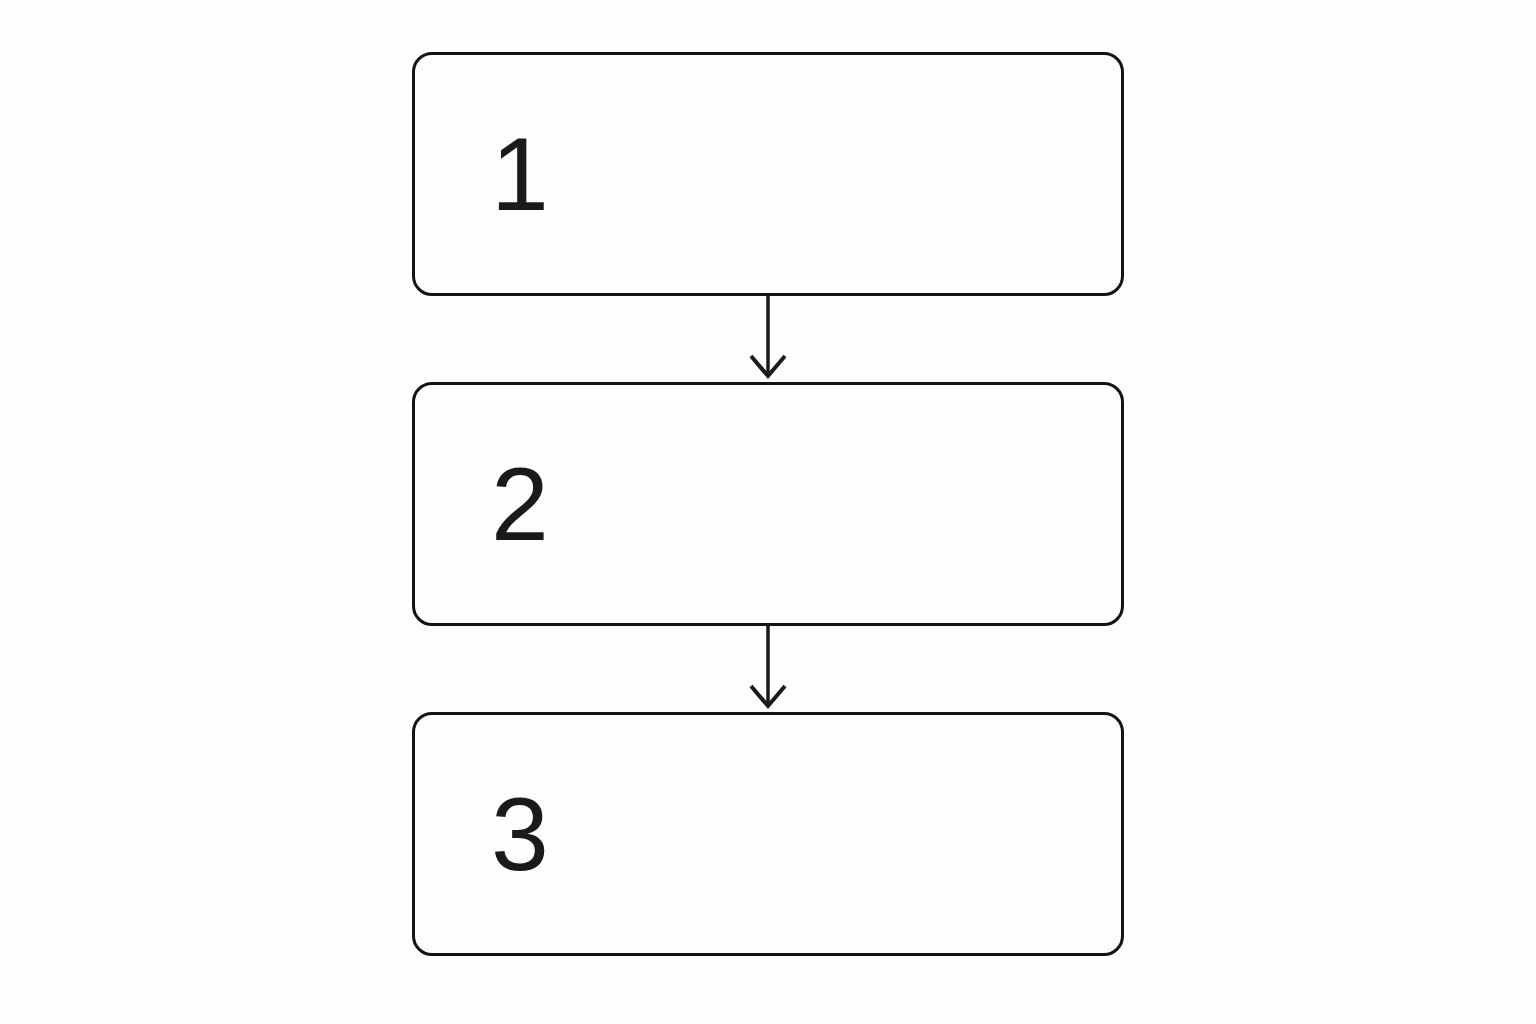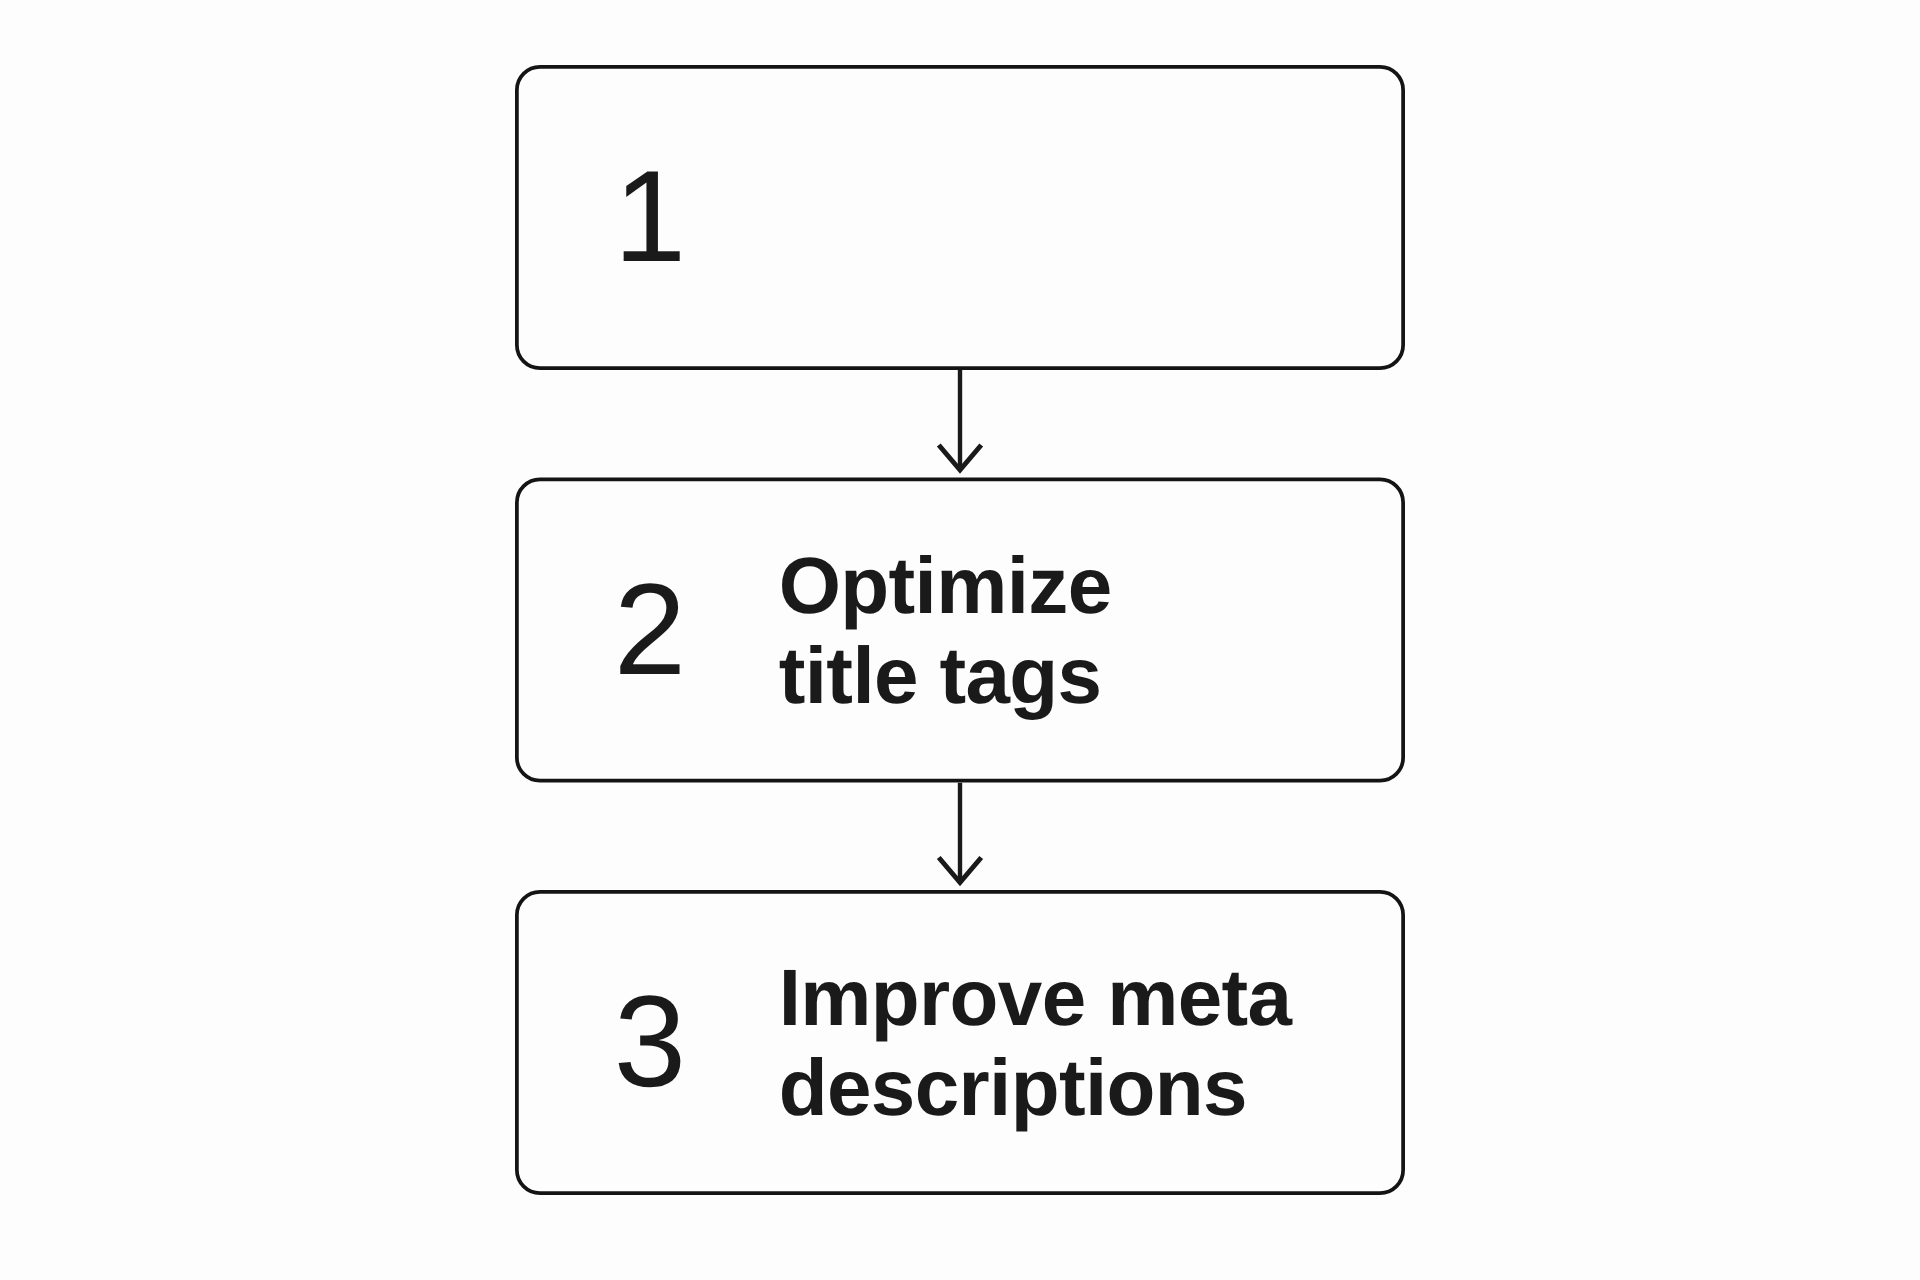--- a/index.html
+++ b/index.html
@@ -81,33 +81,29 @@
       <span>
         <svg width="44" height="86" viewBox="0 0 44 86">
           <line x1="22" y1="0" x2="22" y2="80" stroke="#1a1a1a" stroke-width="3.5"></line>
           <polyline points="5,60 22,80 39,60" fill="none" stroke="#1a1a1a" stroke-width="4"></polyline>
         </svg>
       </span>
     </div>
 
     <div class="step-box">
       <div class="step-number">2</div>
-      <div class="step-label">Optimize
-title tags</div>
     </div>
 
     <div class="connector">
       <span>
         <svg width="44" height="86" viewBox="0 0 44 86">
           <line x1="22" y1="0" x2="22" y2="80" stroke="#1a1a1a" stroke-width="3.5"></line>
           <polyline points="5,60 22,80 39,60" fill="none" stroke="#1a1a1a" stroke-width="4"></polyline>
         </svg>
       </span>
     </div>
 
     <div class="step-box">
       <div class="step-number">3</div>
-      <div class="step-label">Improve meta
-descriptions</div>
     </div>
 
   </div>
 </div>
 
 </body></html>

